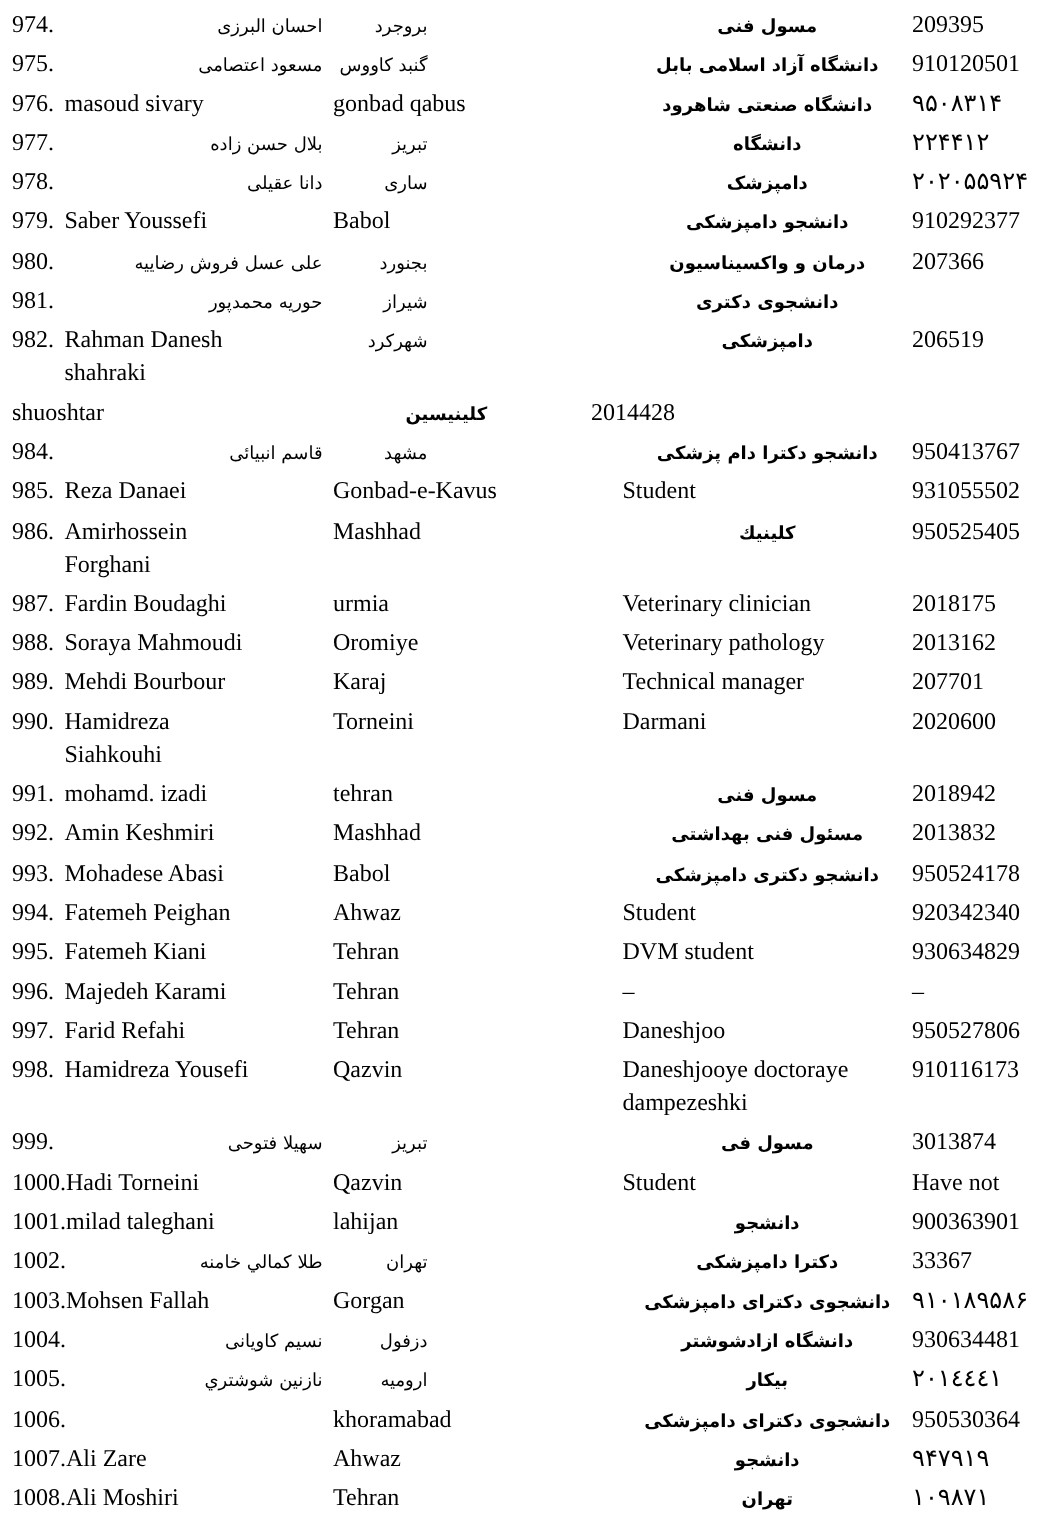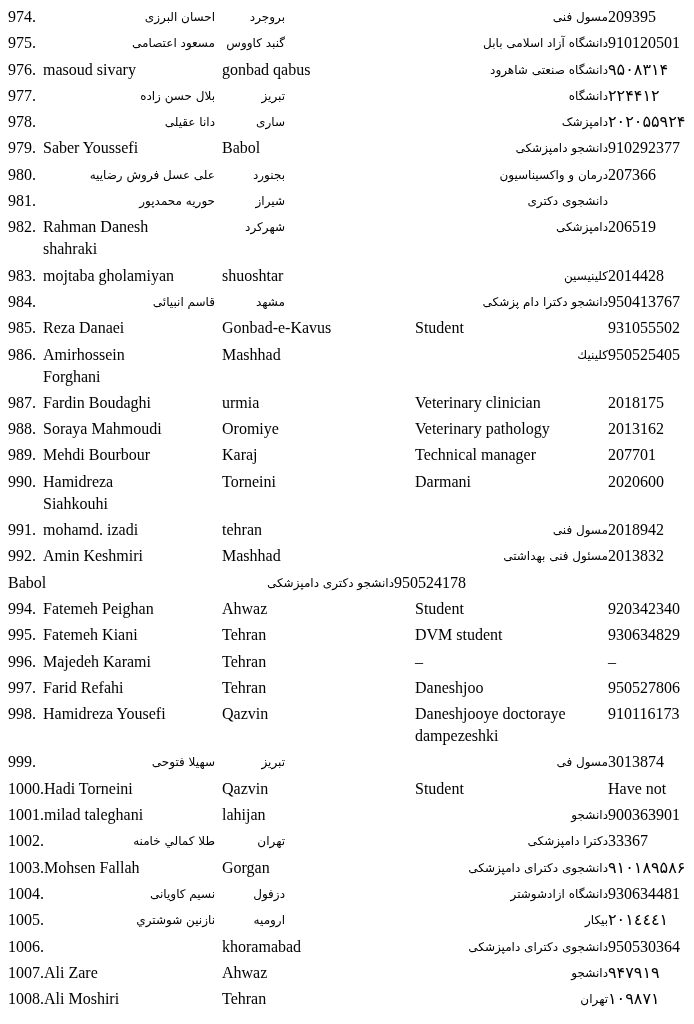--- a/index.html
+++ b/index.html
@@ -50,21 +50,22 @@
     margin-right: 130px;
     text-align: right;
     direction: rtl;
   }
   .c-occ {
     flex: 0 0 193px;
     white-space: pre-line;
   }
   .c-occ.fa {
     direction: rtl;
-    text-align: right;
+    text-align: center;
+    font-weight: bold;
   }
   .c-id {
     flex: 1;
     white-space: nowrap;
   }
   .fa {
     font-size: 12px;
     font-family: "DejaVu Sans", "Liberation Serif", serif;
   }
 </style>
@@ -157,24 +158,20 @@
       <span class="c-num">982.</span>
       <span class="c-name">Rahman Danesh
 shahraki</span>
     </div>
     <span class="c-city fa" lang="fa">شهرکرد</span>
     <span class="c-occ fa" lang="fa">دامپزشکی</span>
     <span class="c-id">206519</span>
   </div>
 
   <div class="row">
-    <div class="numname">
-      <span class="c-num">983.</span>
-      <span class="c-name">mojtaba gholamiyan</span>
-    </div>
     <span class="c-city">shuoshtar</span>
     <span class="c-occ fa" lang="fa">كلينيسين</span>
     <span class="c-id">2014428</span>
   </div>
 
   <div class="row">
     <div class="numname">
       <span class="c-num">984.</span>
       <span class="c-name fa" lang="fa">قاسم انبیائی</span>
     </div>
@@ -259,20 +256,24 @@
     <div class="numname">
       <span class="c-num">992.</span>
       <span class="c-name">Amin Keshmiri</span>
     </div>
     <span class="c-city">Mashhad</span>
     <span class="c-occ fa" lang="fa">مسئول فنی بهداشتی</span>
     <span class="c-id">2013832</span>
   </div>
 
   <div class="row">
+    <div class="numname">
+      <span class="c-num">993.</span>
+      <span class="c-name">Mohadese Abasi</span>
+    </div>
     <span class="c-city">Babol</span>
     <span class="c-occ fa" lang="fa">دانشجو دکتری دامپزشکی</span>
     <span class="c-id">950524178</span>
   </div>
 
   <div class="row">
     <div class="numname">
       <span class="c-num">994.</span>
       <span class="c-name">Fatemeh Peighan</span>
     </div>

